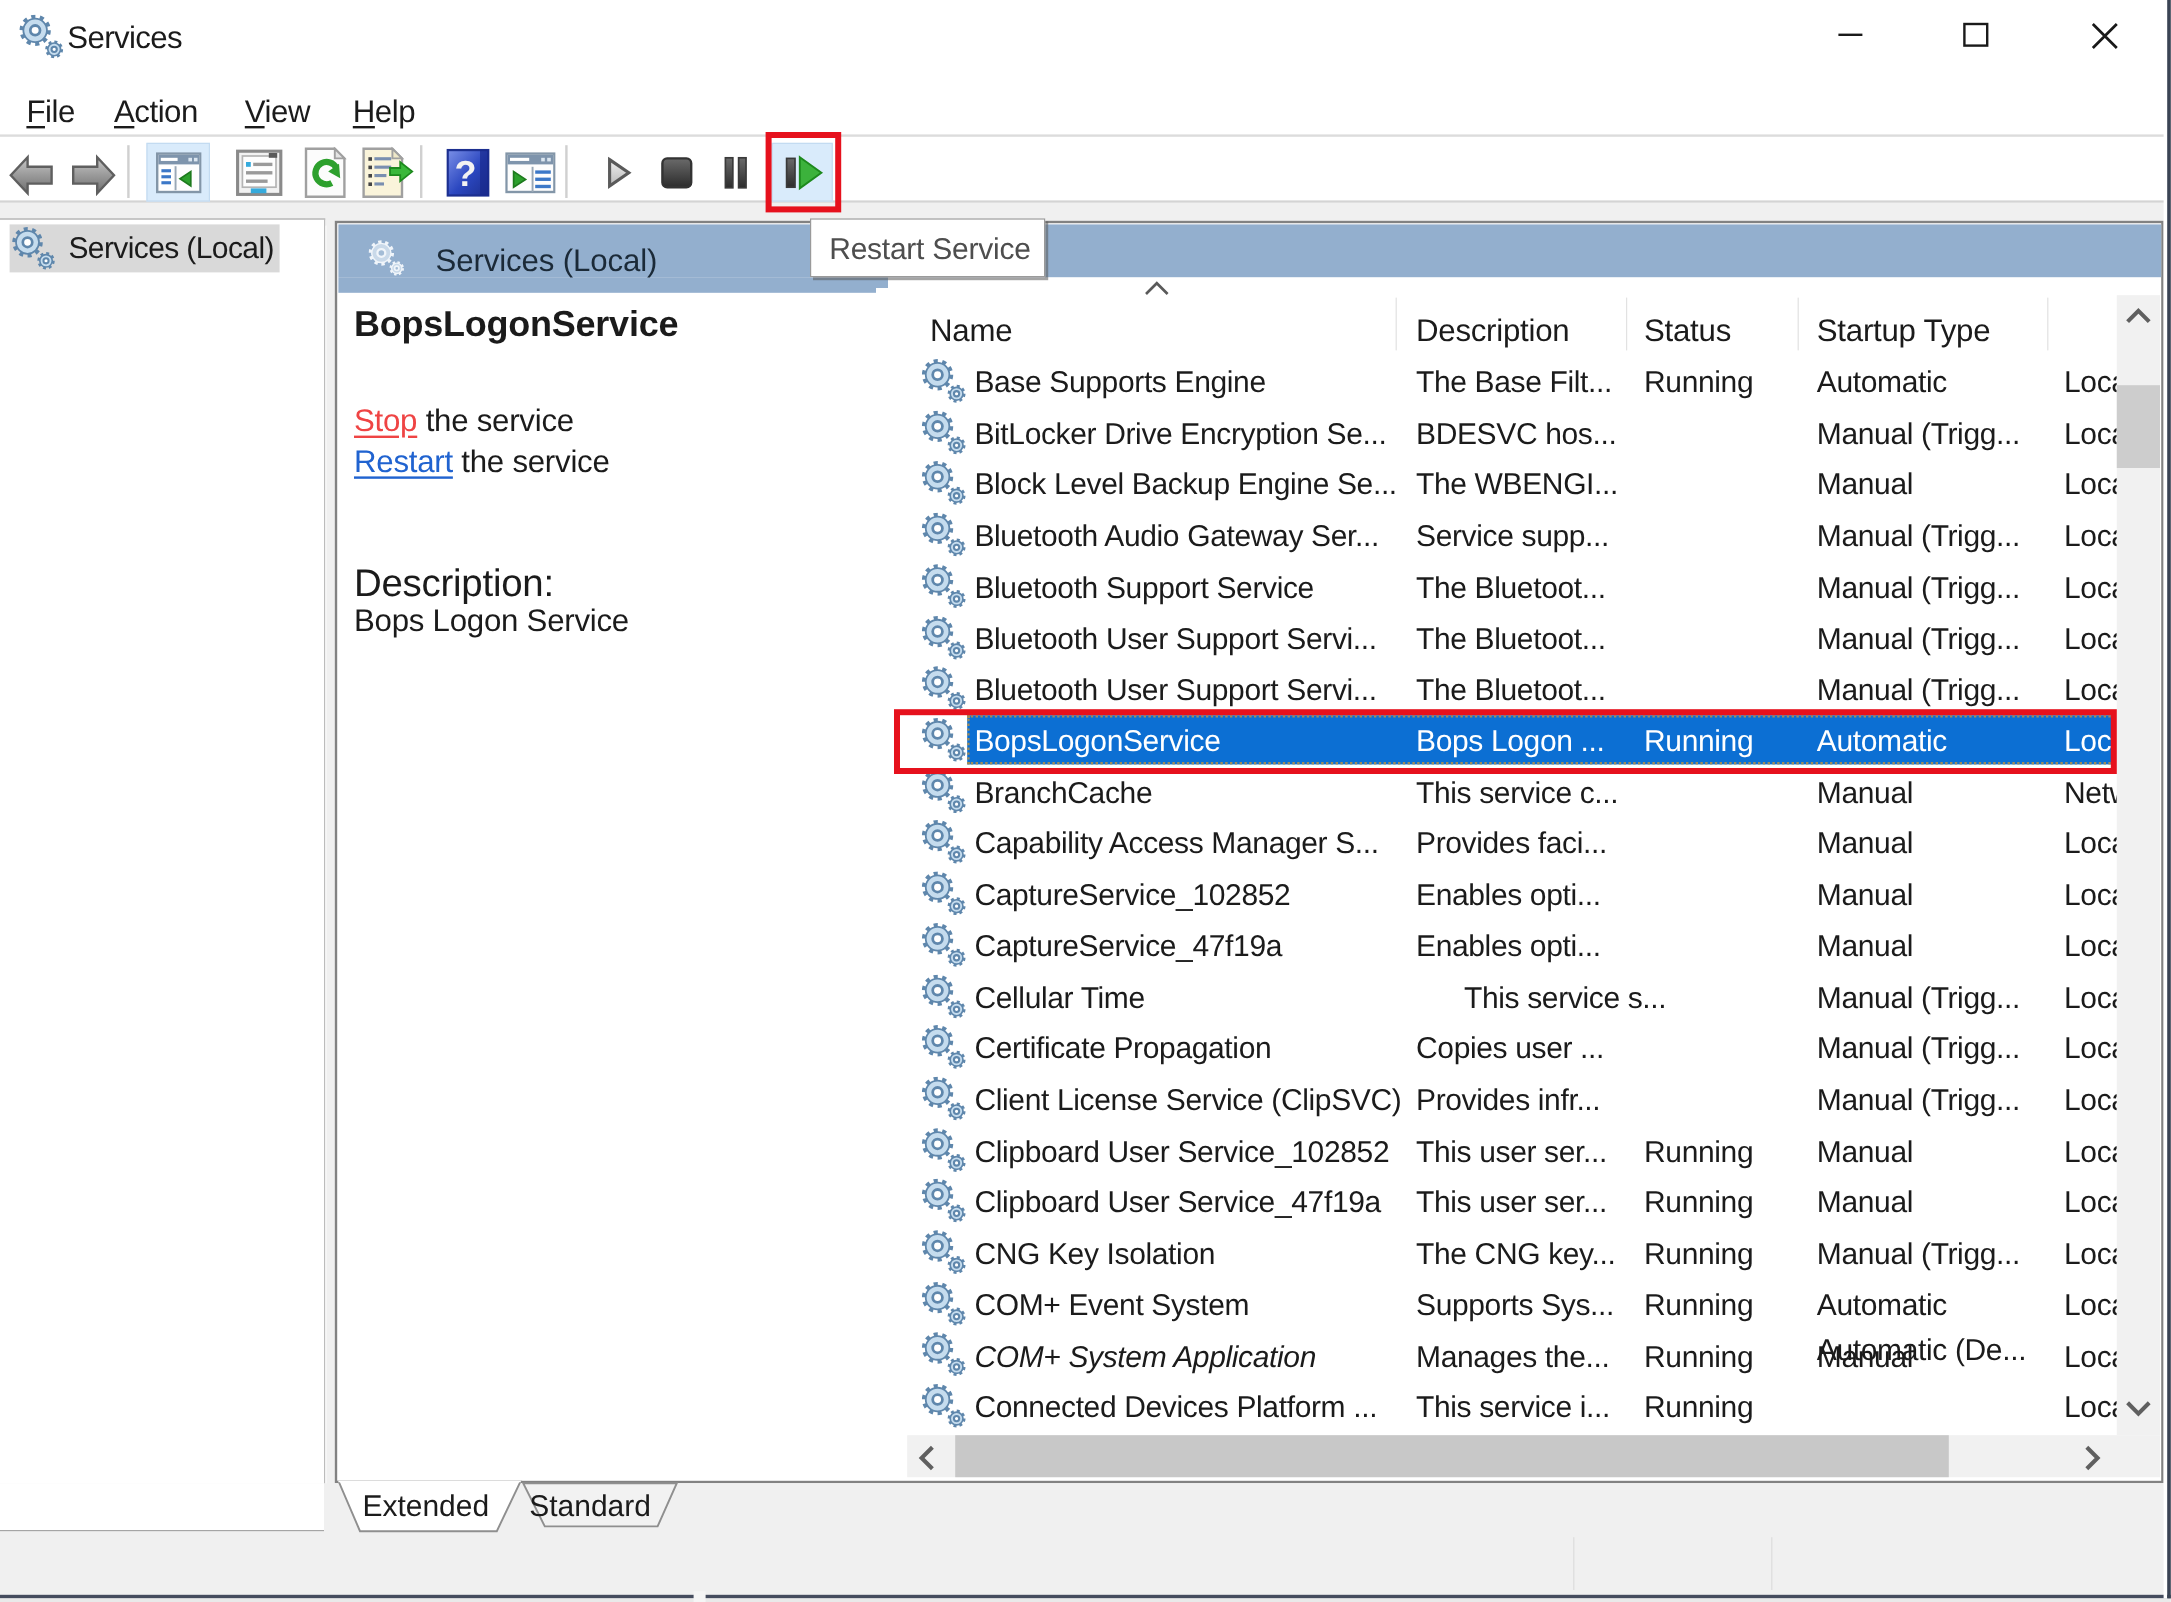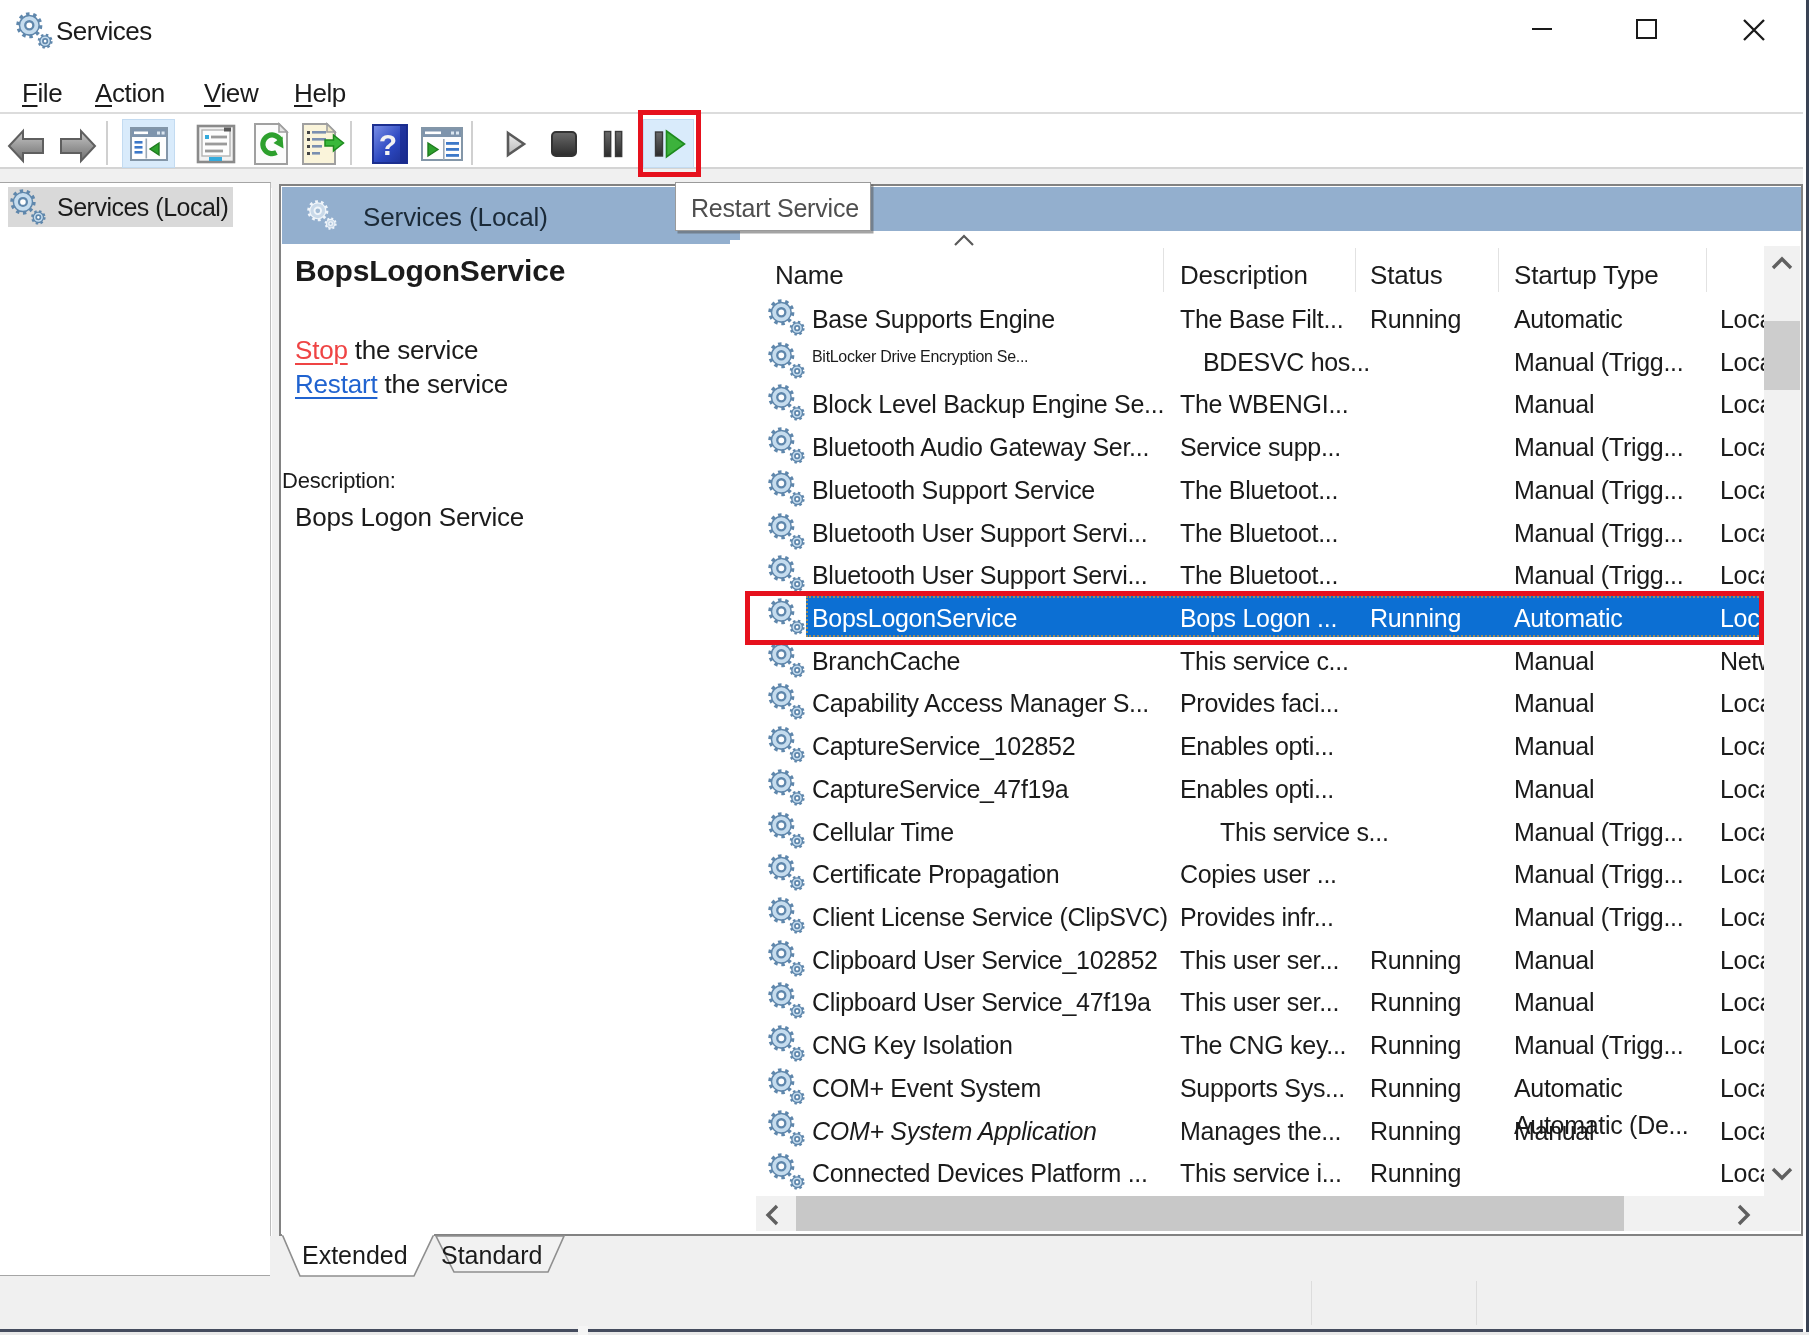--- a/index.html
+++ b/index.html
@@ -173,21 +173,21 @@
     <g stroke="#f0f5fa">
 <circle cx="25.2" cy="25.2" r="5.1" fill="none" stroke-width="2.7" stroke-dasharray="2.0 2.0"></circle>
 <circle cx="25.2" cy="25.2" r="4.6" fill="#c9d9e9" stroke-width="1.2"></circle>
 <circle cx="25.2" cy="25.2" r="1.9" fill="#a3bcd6" stroke-width="1.5"></circle>
 </g>
   </svg>
 <div class="a t" style="left:363px;top:202px;font-size:26px;letter-spacing:-0.1px;color:#1b2a38">Services (Local)</div>
 <div class="a t" style="left:295px;top:254px;font-size:30px;font-weight:bold;letter-spacing:-0.2px">BopsLogonService</div>
 <div class="a t" style="left:295px;top:335px;font-size:26px;letter-spacing:-0.2px"><span style="color:#ef4444;text-decoration:underline;text-underline-offset:4px">Stop</span> the service</div>
 <div class="a t" style="left:295px;top:369px;font-size:26px;letter-spacing:-0.2px"><span style="color:#2063d0;text-decoration:underline;text-underline-offset:4px">Restart</span> the service</div>
-<div class="a t" style="left:282px;top:468px;font-size:22px;letter-spacing:-0.2px">Description:</div>
+<div class="a t" style="left:295px;top:468px;font-size:32px;letter-spacing:-0.2px">Description:</div>
 <div class="a t" style="left:295px;top:502px;font-size:26px;letter-spacing:-0.2px">Bops Logon Service</div>
 <svg class="a" style="left:953px;top:233px" width="22" height="14" viewBox="0 0 22 14">
 <path d="M2 12 L11 3 L20 12" fill="none" stroke="#5a5a5a" stroke-width="2.2"></path>
   </svg>
 <div class="a t" style="left:775px;top:260px;font-size:26px;letter-spacing:-0.2px">Name</div>
 <div class="a t" style="left:1180px;top:260px;font-size:26px;letter-spacing:-0.2px">Description</div>
 <div class="a t" style="left:1370px;top:260px;font-size:26px;letter-spacing:-0.2px">Status</div>
 <div class="a t" style="left:1514px;top:260px;font-size:26px;letter-spacing:-0.2px">Startup Type</div>
 <div class="a t" style="left:1812px;top:260px;font-size:26px;letter-spacing:-0.2px">Log</div>
 <div class="a" style="left:1163px;top:248px;width:1.4px;height:44px;background:#e2e2e2"></div>
@@ -216,22 +216,22 @@
 <circle cx="11.5" cy="11.5" r="9.6" fill="none" stroke-width="3.4" stroke-dasharray="2.9 3.13"></circle>
 <circle cx="11.5" cy="11.5" r="8.5" fill="#c5dcee" stroke-width="1.3"></circle>
 <circle cx="11.5" cy="11.5" r="3.5" fill="#ffffff" stroke-width="2"></circle>
 </g>
     <g stroke="#5f87ac">
 <circle cx="25.2" cy="25.2" r="5.1" fill="none" stroke-width="2.7" stroke-dasharray="2.0 2.0"></circle>
 <circle cx="25.2" cy="25.2" r="4.6" fill="#c5dcee" stroke-width="1.2"></circle>
 <circle cx="25.2" cy="25.2" r="1.9" fill="#ffffff" stroke-width="1.5"></circle>
 </g>
   </svg>
-<div class="a t" style="left:812px;top:347.7px;font-size:16px;letter-spacing:-0.3px;">BitLocker Drive Encryption Se...</div>
-<div class="a t" style="left:1180px;top:347.7px;font-size:25px;letter-spacing:-0.3px;margin-left:23px;">BDESVC hos...</div>
+<div class="a t" style="left:812px;top:347.7px;font-size:25px;letter-spacing:-0.3px;">BitLocker Drive Encryption Se...</div>
+<div class="a t" style="left:1180px;top:347.7px;font-size:25px;letter-spacing:-0.3px;">BDESVC hos...</div>
 <div class="a t" style="left:1514px;top:347.7px;font-size:25px;letter-spacing:-0.3px;">Manual (Trigg...</div>
 <div class="a t" style="left:1720px;top:347.7px;font-size:25px;width:44px;overflow:hidden;letter-spacing:-0.3px;">Local Syst</div>
 <svg style="position:absolute;left:768px;top:384.42px" width="37" height="37" viewBox="0 0 32 32">
 <g stroke="#5f87ac">
 <circle cx="11.5" cy="11.5" r="9.6" fill="none" stroke-width="3.4" stroke-dasharray="2.9 3.13"></circle>
 <circle cx="11.5" cy="11.5" r="8.5" fill="#c5dcee" stroke-width="1.3"></circle>
 <circle cx="11.5" cy="11.5" r="3.5" fill="#ffffff" stroke-width="2"></circle>
 </g>
     <g stroke="#5f87ac">
 <circle cx="25.2" cy="25.2" r="5.1" fill="none" stroke-width="2.7" stroke-dasharray="2.0 2.0"></circle>

